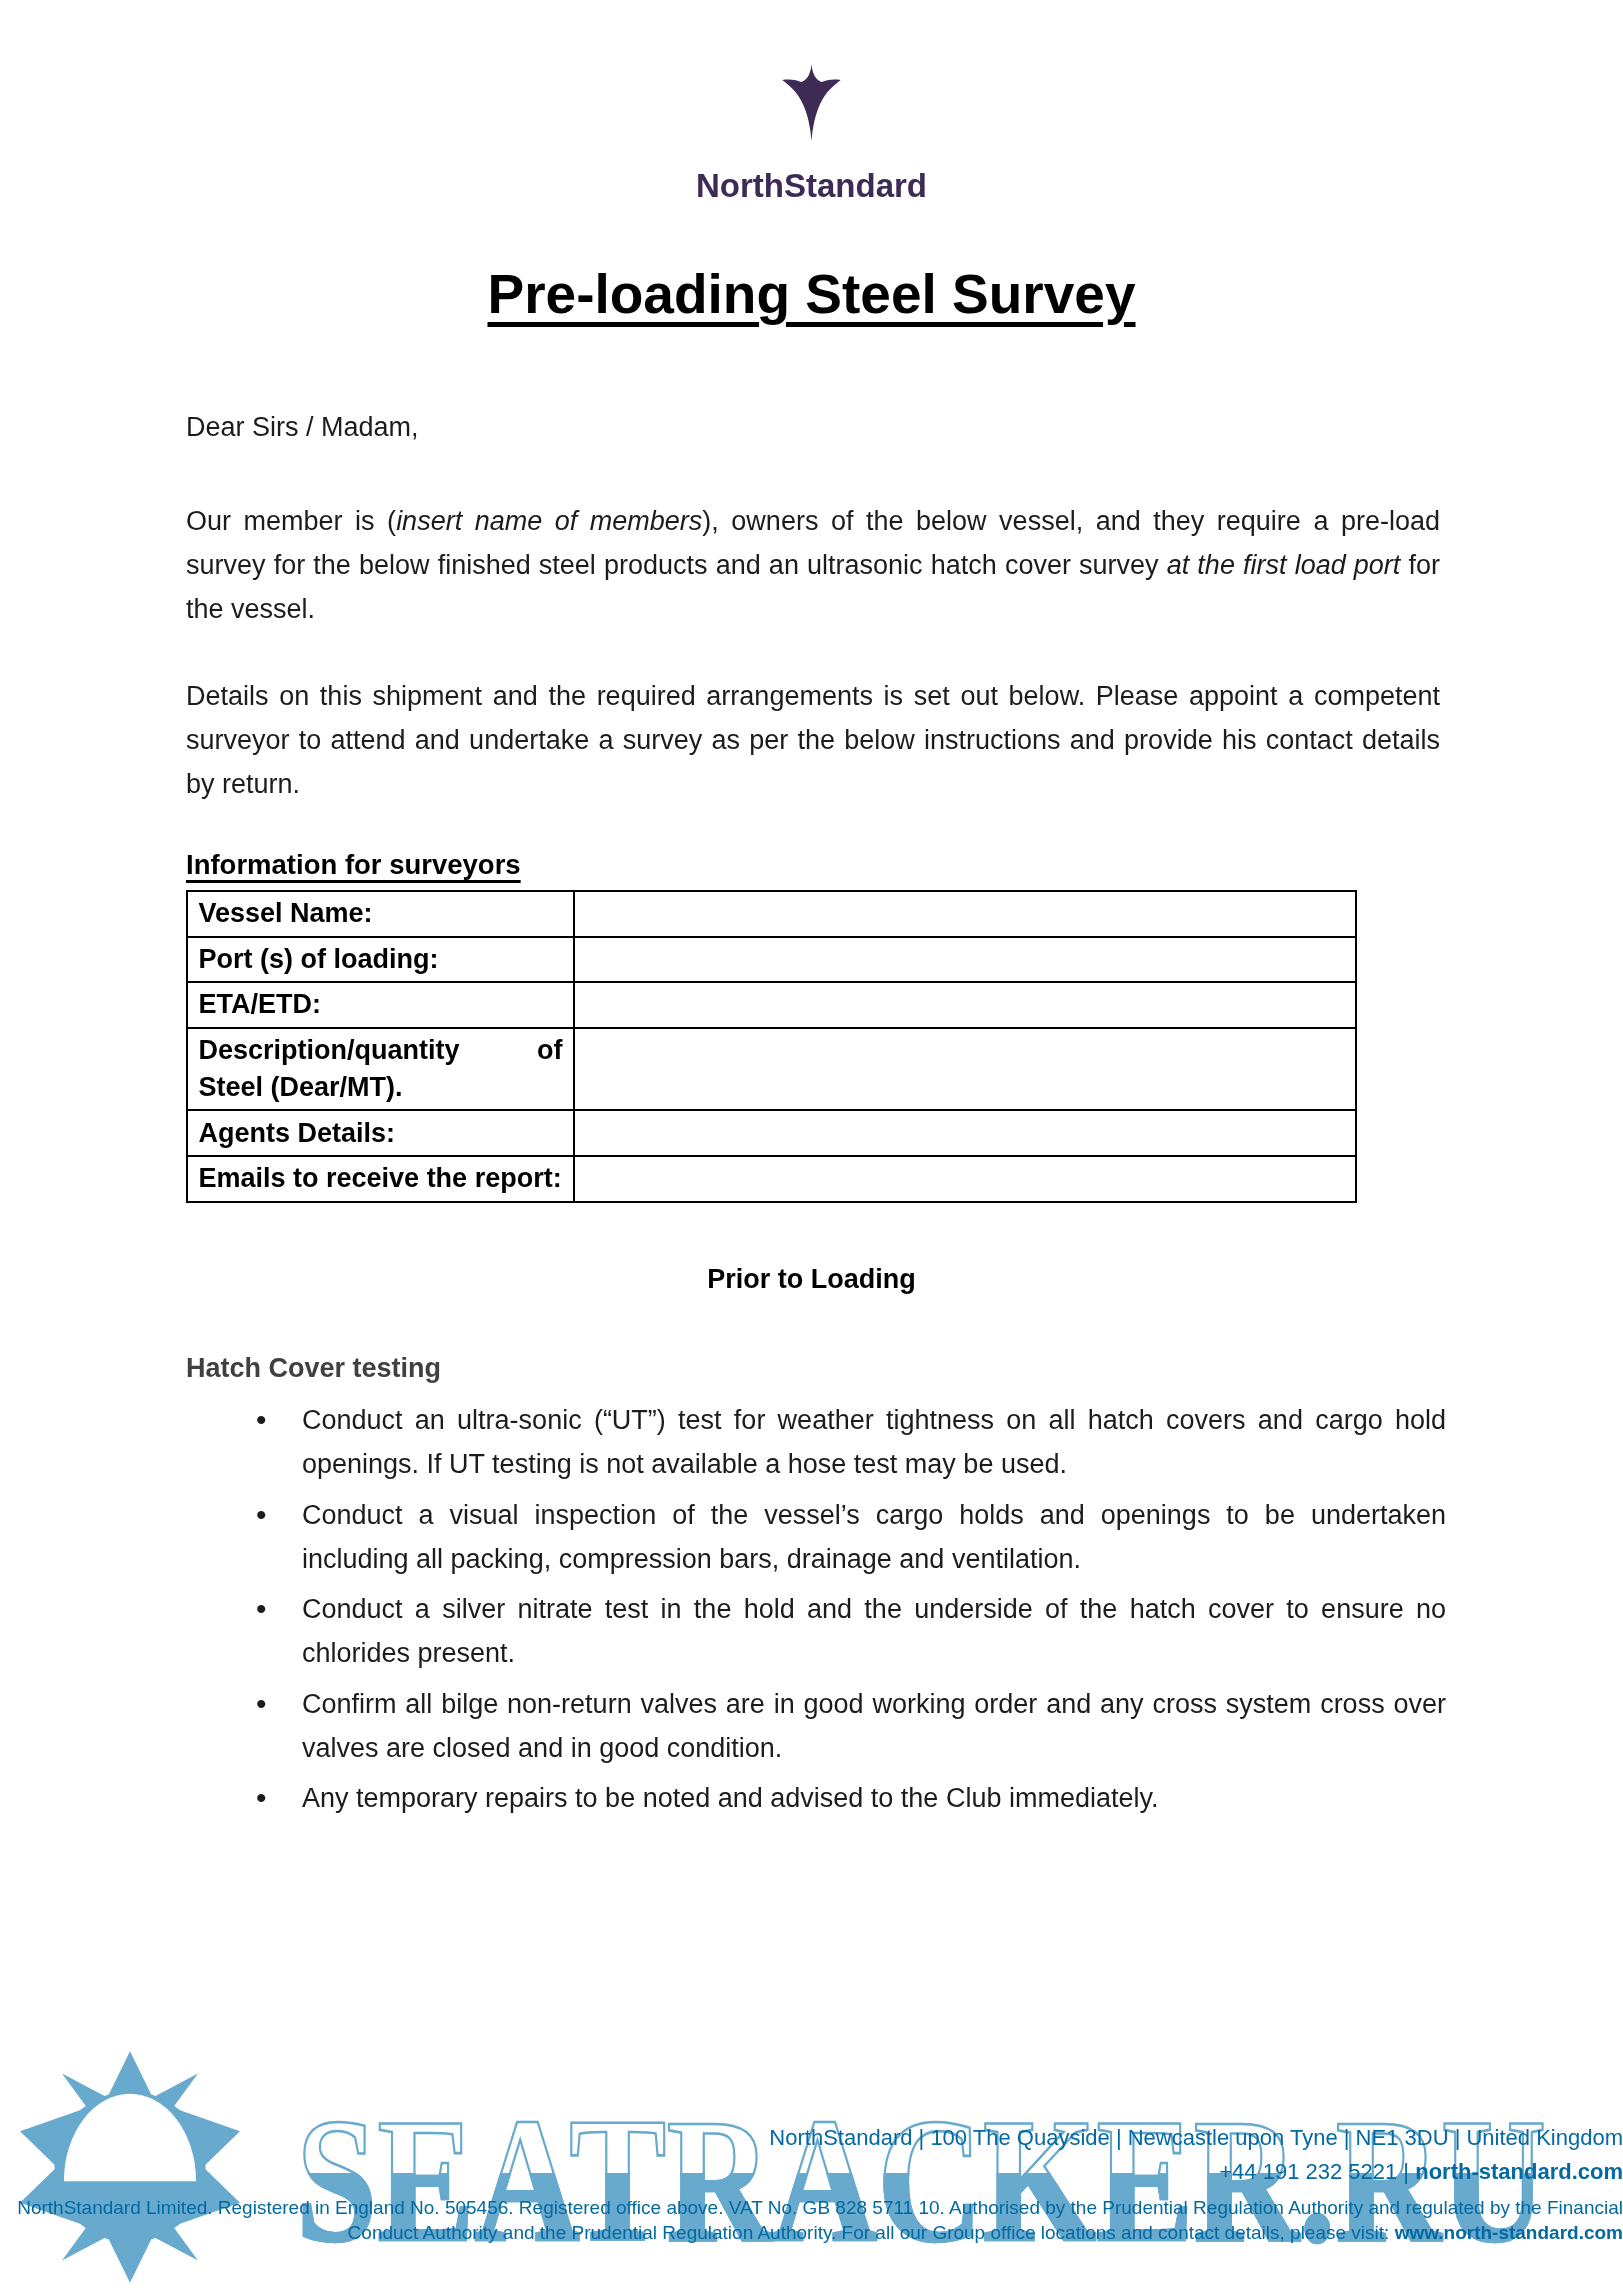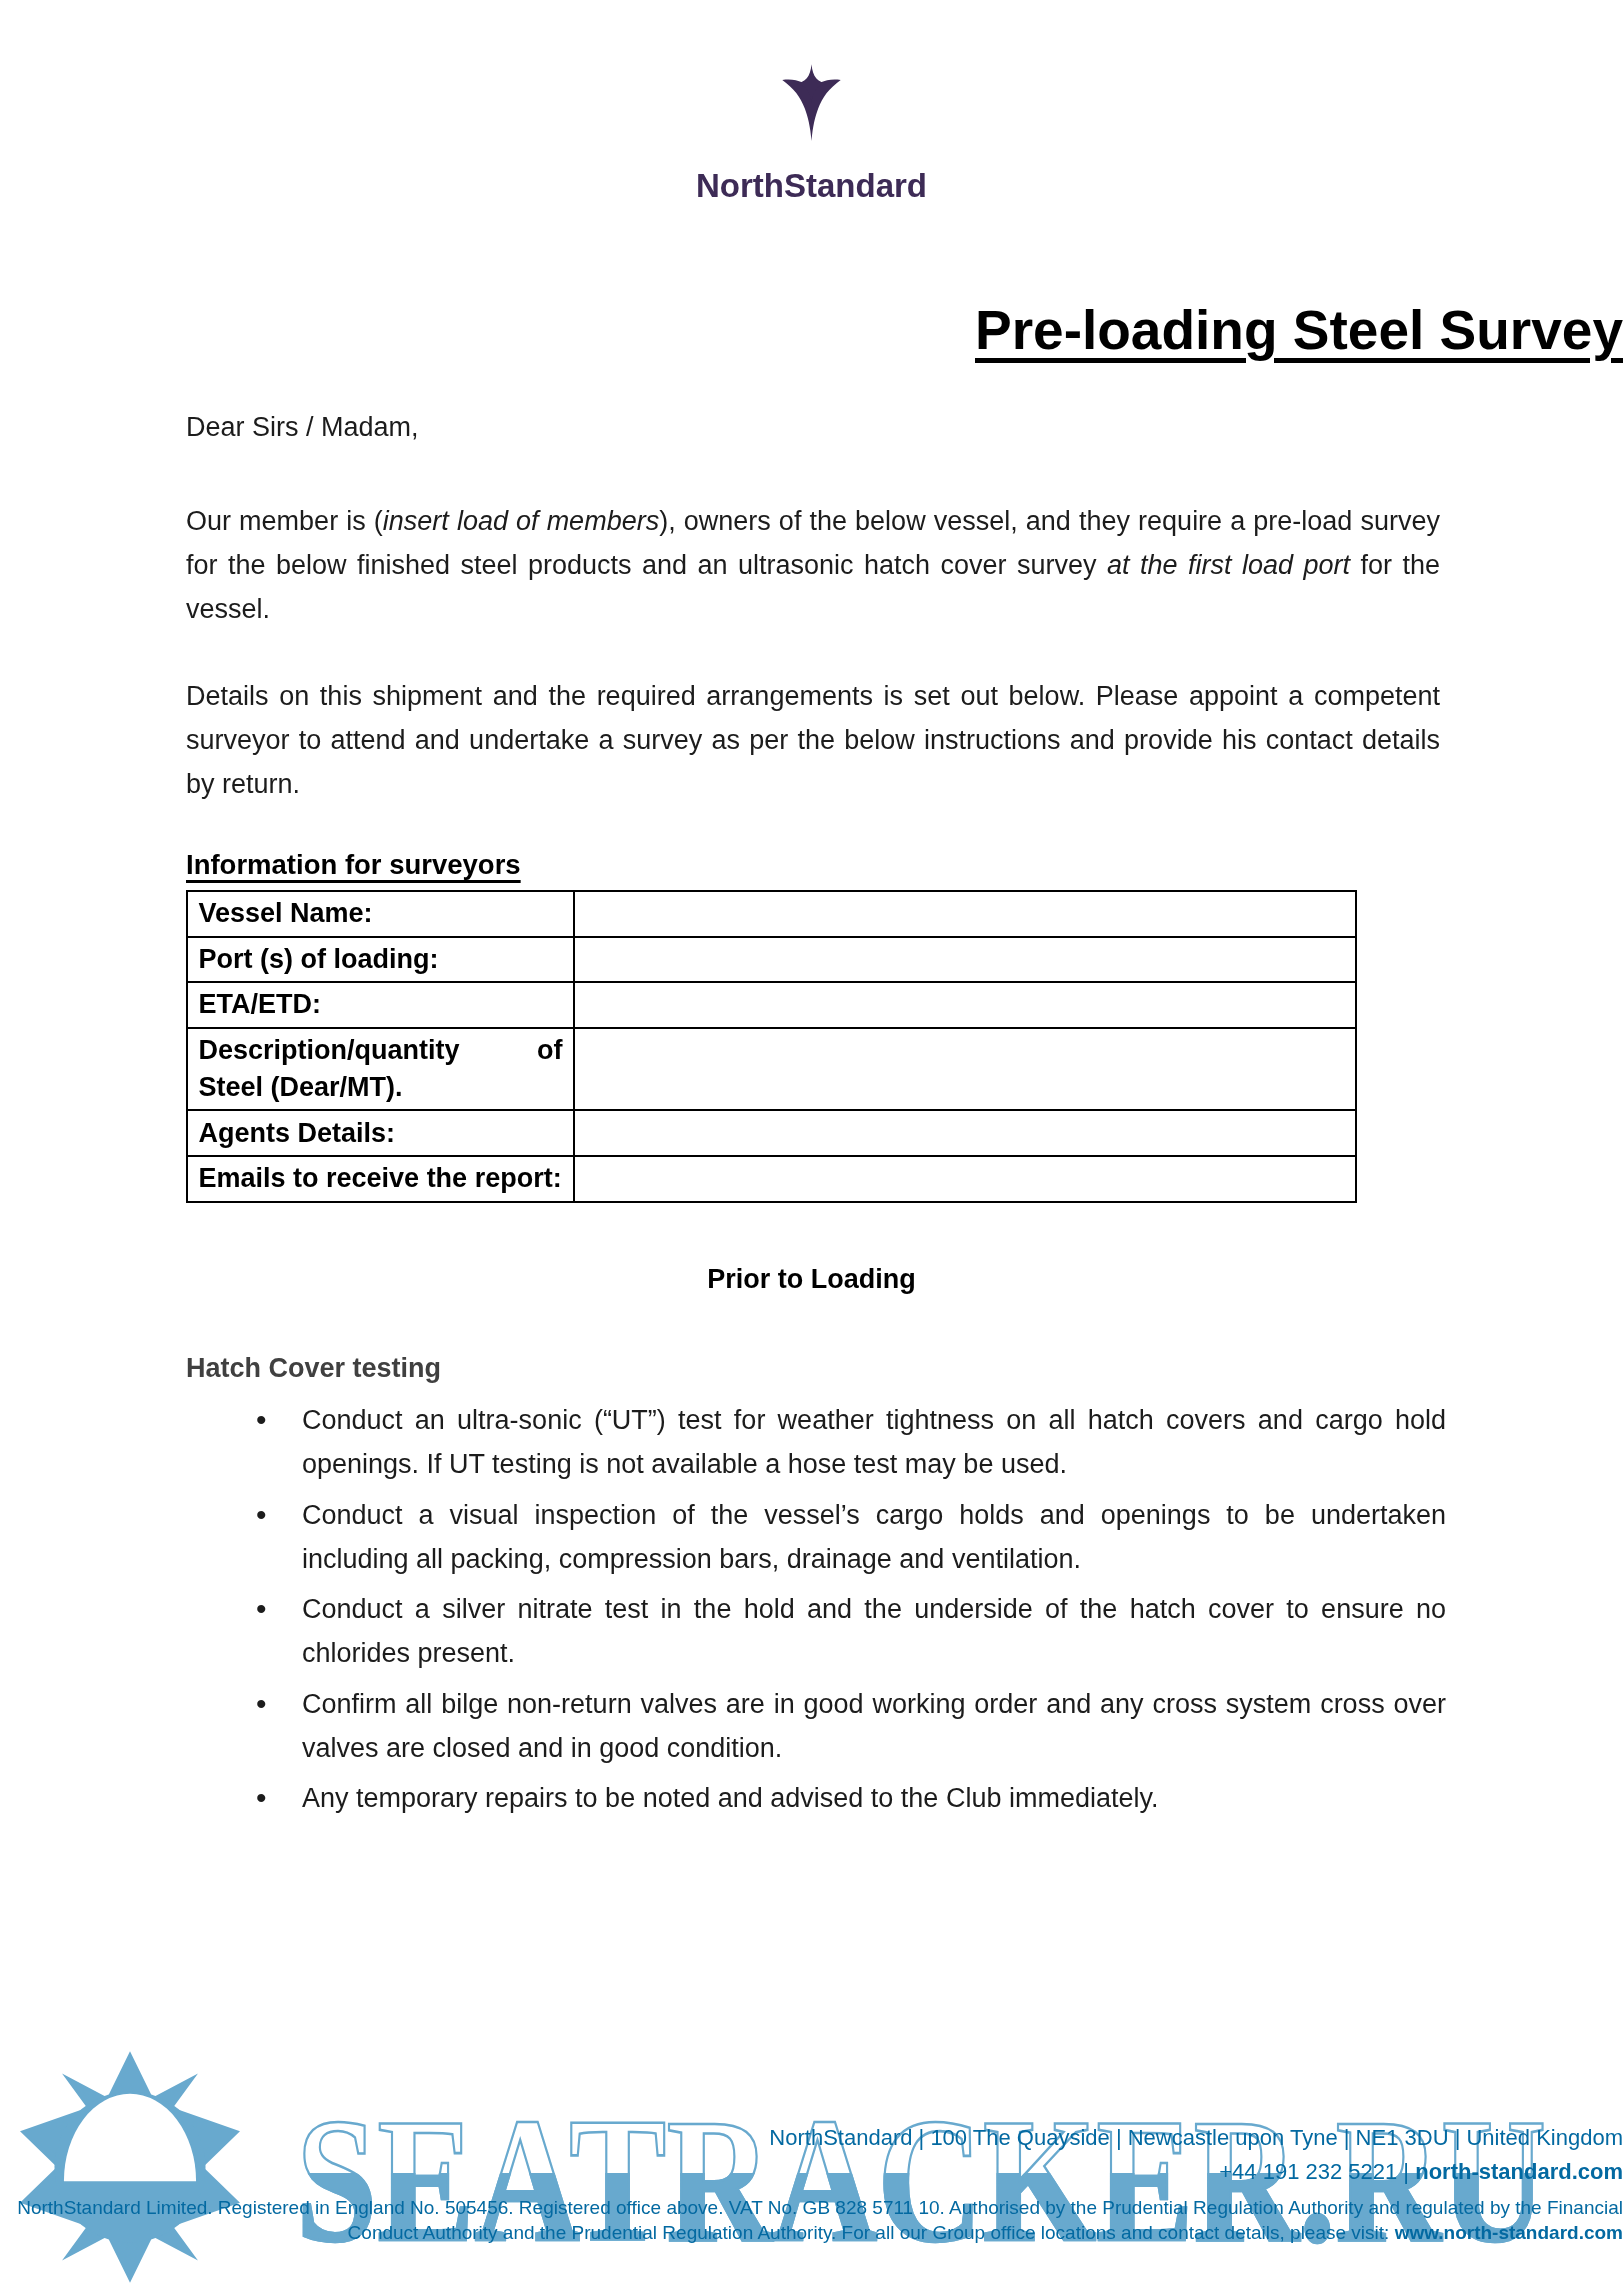--- a/index.html
+++ b/index.html
@@ -18,21 +18,21 @@
   .logo-icon { width: 73px; height: 82px; display: block; margin: 0 auto; }
   .wordmark {
     margin-top: 22px;
     font-size: 33px;
     font-weight: 700;
     letter-spacing: 0px;
     color: var(--brand-purple, #3d2b56);
   }
 
   
-  .doc-title { position: absolute; top: 262px; left: 0; width: 100%; text-align: right; margin-top: 36px; }
+  .doc-title { position: absolute; top: 262px; left: 0; width: 100%; text-align: center; }
   .doc-title span {
     font-size: 55px; font-weight: 700; color: #000;
     text-decoration: underline;
     text-decoration-thickness: 4.6px;
     text-underline-offset: 9.2px;
   }
 
   
   .salutation { position: absolute; top: 412px; left: 186px; font-size: 27px; }
   .para {
@@ -125,21 +125,21 @@
       <path fill="var(--brand-purple, #3d2b56)" d="M60 2 C62 22 70 29 86 32 C70 35 62 42 60 62 C58 42 50 35 34 32 C50 29 58 22 60 2 Z"></path>
     </svg>
     <div class="wordmark">NorthStandard</div>
   </div>
 
   <div class="doc-title">
     <span>Pre-loading Steel Survey</span>
   </div>
 
   <div class="salutation">Dear Sirs / Madam,</div>
-  <div class="para" id="para1"><span>Our member is (</span><span style="font-style: italic;">insert load of members</span><span>), owners of the below vessel, and they require a pre-load survey for the below finished steel products and an ultrasonic hatch cover survey </span><span style="font-style: italic;">at the first load port</span><span> for the vessel.</span></div>
+  <div class="para" id="para1"><span>Our member is (</span><span style="font-style: italic;">insert name of members</span><span>), owners of the below vessel, and they require a pre-load survey for the below finished steel products and an ultrasonic hatch cover survey </span><span style="font-style: italic;">at the first load port</span><span> for the vessel.</span></div>
   <div class="para" id="para2">Details on this shipment and the required arrangements is set out below. Please appoint a competent surveyor to attend and undertake a survey as per the below instructions and provide his contact details by return.</div>
 
   <div class="info-heading">Information for surveyors</div>
   <table class="info-table">
     <tbody>
 
         <tr>
           <td class="label">Vessel Name:</td>
           <td class="value"></td>
         </tr>

